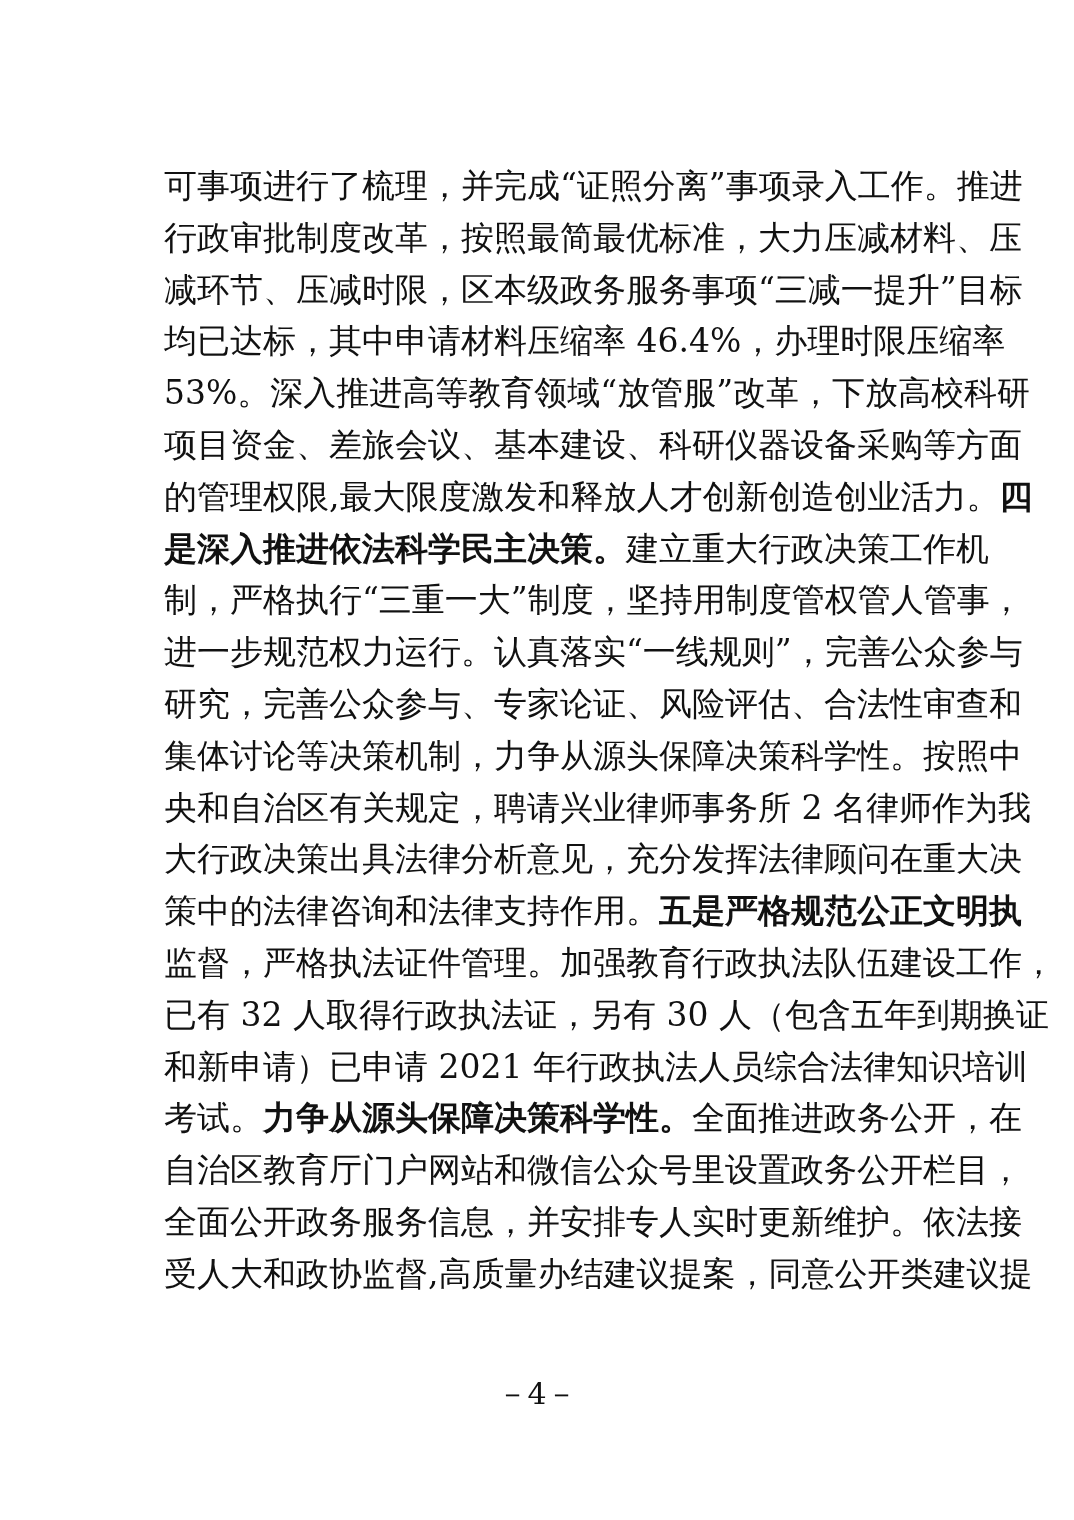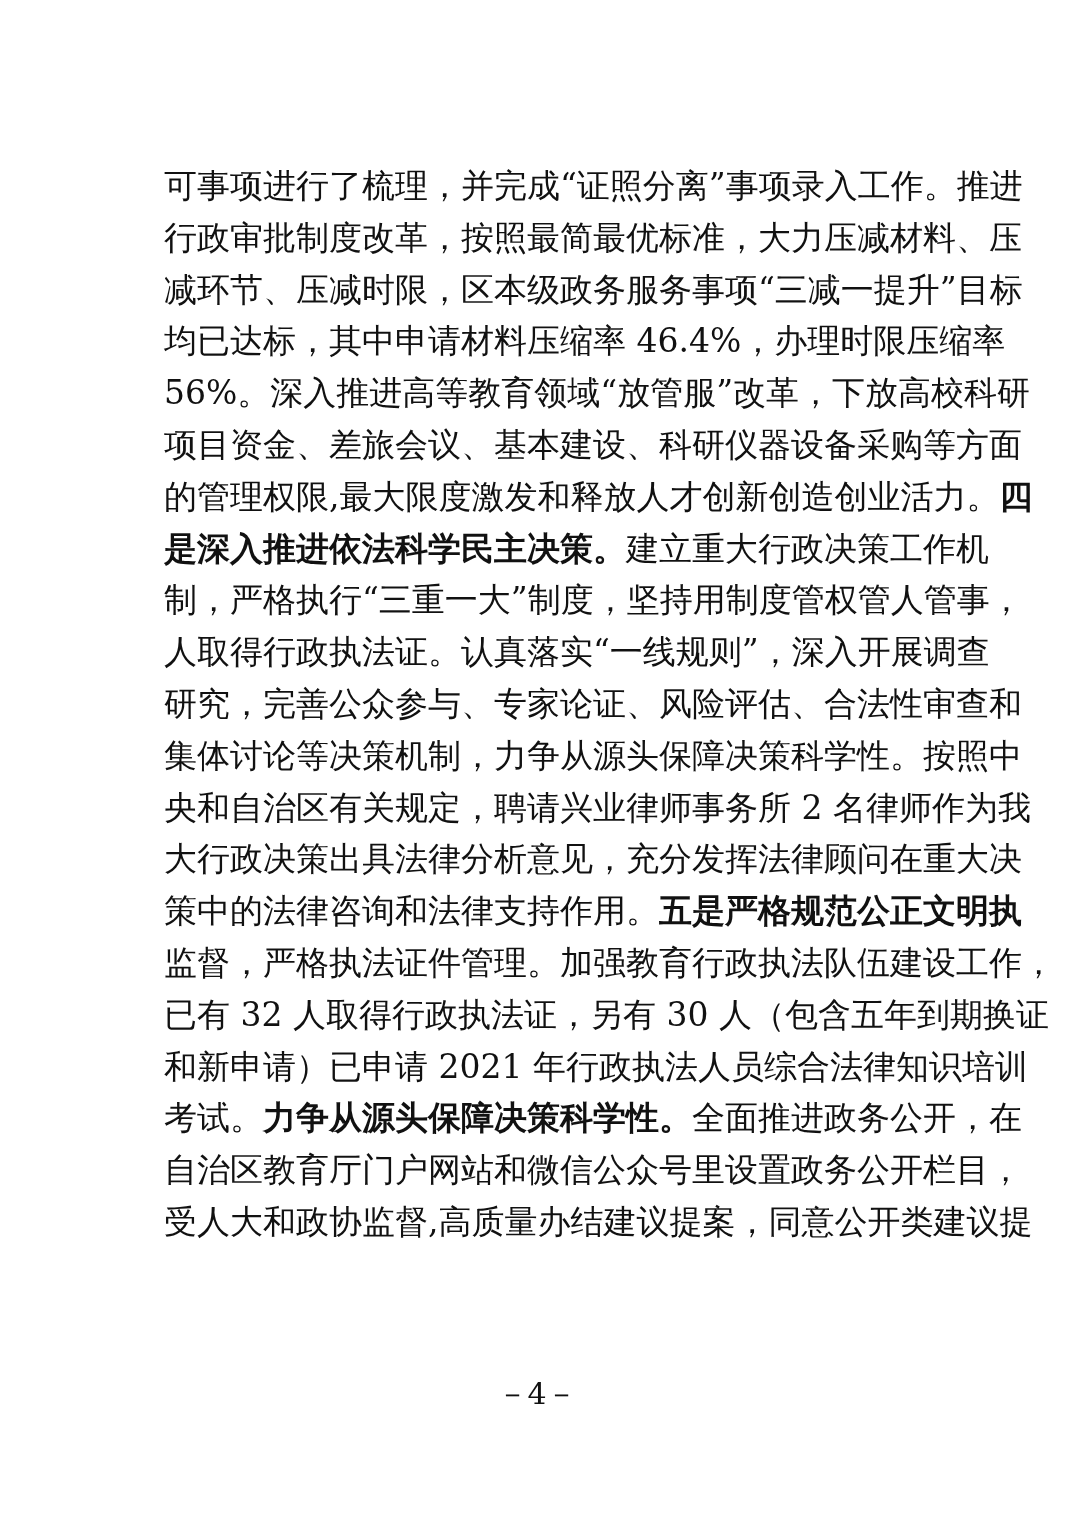--- a/index.html
+++ b/index.html
@@ -54,32 +54,33 @@
   </style>
 </head>
 <body>
 
 <div class="page">
   <div class="body-text" id="body-text">
       <div class="line"><span>可事项进行了梳理，并完成“证照分离”事项录入工作。推进</span></div>
       <div class="line"><span>行政审批制度改革，按照最简最优标准，大力压减材料、压</span></div>
       <div class="line"><span>减环节、压减时限，区本级政务服务事项“三减一提升”目标</span></div>
       <div class="line"><span>均已达标，其中申请材料压缩率 46.4%，办理时限压缩率</span></div>
-      <div class="line"><span>56%。深入推进高等教育领域“放管服”改革，下放高校科研</span></div>
+      <div class="line"><span>53%。深入推进高等教育领域“放管服”改革，下放高校科研</span></div>
       <div class="line"><span>项目资金、差旅会议、基本建设、科研仪器设备采购等方面</span></div>
       <div class="line"><span>的管理权限,最大限度激发和释放人才创新创造创业活力。</span><span class="b">四</span></div>
       <div class="line"><span class="b">是深入推进依法科学民主决策。</span><span>建立重大行政决策工作机</span></div>
       <div class="line"><span>制，严格执行“三重一大”制度，坚持用制度管权管人管事，</span></div>
-      <div class="line"><span>人取得行政执法证。认真落实“一线规则”，深入开展调查</span></div>
+      <div class="line"><span>进一步规范权力运行。认真落实“一线规则”，完善公众参与</span></div>
       <div class="line"><span>研究，完善公众参与、专家论证、风险评估、合法性审查和</span></div>
       <div class="line"><span>集体讨论等决策机制，力争从源头保障决策科学性。按照中</span></div>
       <div class="line"><span>央和自治区有关规定，聘请兴业律师事务所 2 名律师作为我</span></div>
       <div class="line"><span>大行政决策出具法律分析意见，充分发挥法律顾问在重大决</span></div>
       <div class="line"><span>策中的法律咨询和法律支持作用。</span><span class="b">五是严格规范公正文明执</span></div>
       <div class="line"><span>监督，严格执法证件管理。加强教育行政执法队伍建设工作，</span></div>
       <div class="line"><span>已有 32 人取得行政执法证，另有 30 人（包含五年到期换证</span></div>
       <div class="line"><span>和新申请）已申请 2021 年行政执法人员综合法律知识培训</span></div>
       <div class="line"><span>考试。</span><span class="b">力争从源头保障决策科学性。</span><span>全面推进政务公开，在</span></div>
       <div class="line"><span>自治区教育厅门户网站和微信公众号里设置政务公开栏目，</span></div>
+      <div class="line"><span>全面公开政务服务信息，并安排专人实时更新维护。依法接</span></div>
       <div class="line"><span>受人大和政协监督,高质量办结建议提案，同意公开类建议提</span></div>
     </div>
   <div class="page-number">－4－</div>
 </div>
 
 </body></html>

